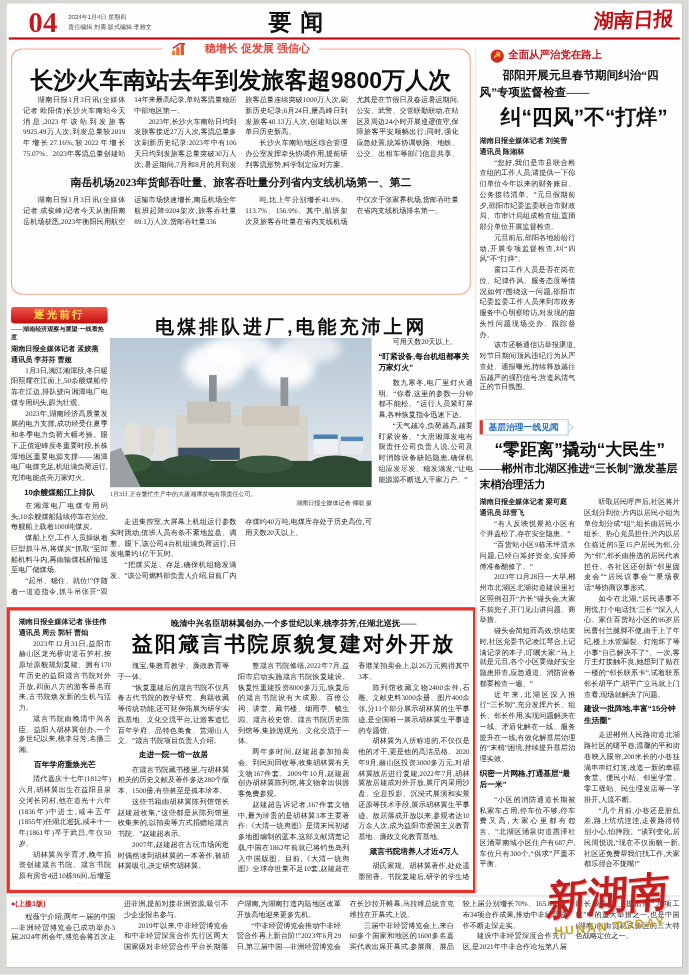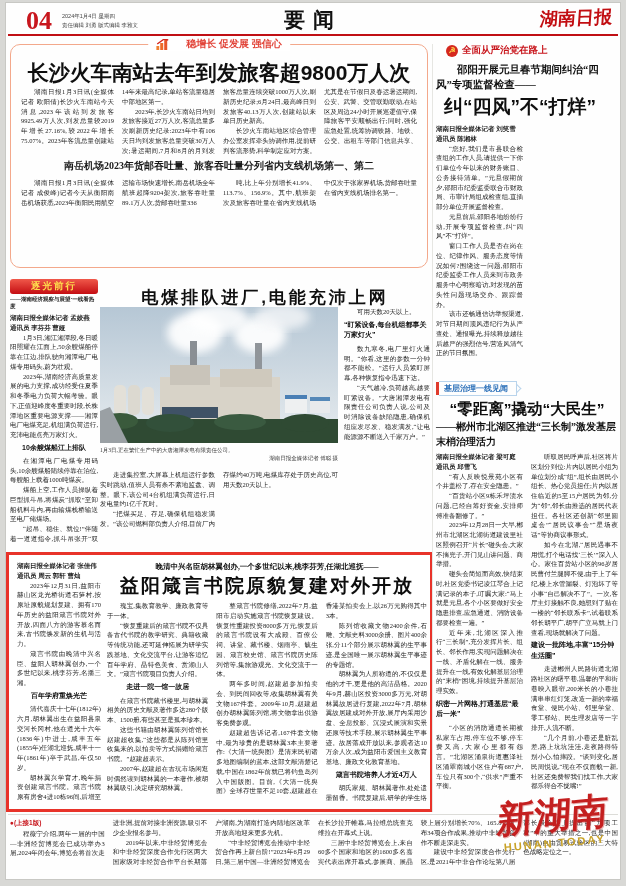--- a/index.html
+++ b/index.html
@@ -4,21 +4,21 @@
 <style>
   * { margin:0; padding:0; box-sizing:border-box; }
   html,body { width:626px; height:886px; }
   body { position:relative; background:#d8d8d5; font-family:"Liberation Serif", serif; overflow:hidden; }
   .sheet { position:absolute; left:5px; top:2px; width:616px; height:878px; background:#fefefe; border:1px solid #c8c8c4; }
   .abs { position:absolute; }
 
   
   .pagenum { left:26px; top:6px; font-size:26px; font-weight:bold; color:#c8161d; font-family:"Liberation Serif",serif; }
   .dateblock { left:62px; top:12px; font-size:5.5px; color:#444; line-height:1.6; font-family:"Liberation Sans",sans-serif; }
-  .section-title { left:0; top:6px; width:626px; text-align:center; font-size:21px; font-weight:bold; color:#111; letter-spacing:8px; }
+  .section-title { left:0; top:6px; width:546px; text-align:center; font-size:21px; font-weight:bold; color:#111; letter-spacing:8px; }
   .masthead { right:14px; top:6px; position:absolute; font-size:18px; font-weight:bold; color:#c20e12; transform:skewX(-6deg) rotate(-2deg); font-family:"Liberation Serif",serif; }
   .red-rule { left:8px; top:34px; width:610px; height:2px; background:#c00f14; }
 
   
   .body-text { font-size:6.5px; line-height:1.5; text-align:justify; color:#1d1d1d; overflow:hidden; column-fill:auto; }
   .body-text p { text-indent:2em; }
   .colsub { font-weight:bold; text-align:center; font-size:7px; margin:3px 0; font-family:"Liberation Sans",sans-serif; color:#111; }
   .byline p { text-indent:0; font-weight:bold; }
   .deck { text-align:center; font-weight:bold; font-size:10px; color:#1a1a1a; }
   .h-black { font-family:"Liberation Sans",sans-serif; font-weight:900; color:#0f0f0f; text-align:center; white-space:nowrap; }
@@ -49,21 +49,21 @@
   .acad-left { left:8px; top:6px; width:84px; height:242px; }
   .acad-kicker { left:98px; top:7px; width:320px; text-align:center; font-weight:bold; font-size:7.5px; color:#111; }
   .acad-h { left:98px; top:18px; width:320px; text-align:center; font-size:19px; font-weight:bold; color:#0d0d0d; letter-spacing:2px; white-space:nowrap; }
   .acad-body { left:98px; top:46px; width:320px; height:202px; }
 
   
   .vrule { left:432px; top:44px; width:1px; height:768px; background:#e6e6e2; }
   .party-badge { left:446px; top:44px; display:flex; align-items:center; gap:4px; color:#c8161d; font-weight:bold; font-size:9.5px; font-family:"Liberation Sans",sans-serif; }
   .emblem { width:12px; height:12px; border-radius:50%; background:#d5281e; color:#ffd54a; font-size:8px; line-height:12px; text-align:center; }
   .disc-kicker { left:436px; top:62px; width:182px; font-size:10.5px; font-weight:bold; line-height:1.45; text-indent:2em; color:#111; }
-  .disc-h { left:429px; top:94px; width:182px; font-size:19px; }
+  .disc-h { left:440px; top:94px; width:182px; font-size:19px; }
   .disc-body { left:436px; top:124px; width:182px; height:250px; }
 
   .gov-banner { left:436px; top:381px; display:flex; align-items:center; }
   .gov-banner .bar { width:3px; height:13px; background:#e03c2d; }
   .gov-banner .lbl { border:1px solid #b9d4ec; border-left:none; padding:1px 8px 1px 5px; color:#2a6fb8; font-weight:bold; font-size:8px; font-family:"Liberation Sans",sans-serif; }
   .gov-banner .chev { width:7px; height:7px; border-top:1px solid #b9d4ec; border-right:1px solid #b9d4ec; transform:rotate(45deg); margin-left:-4px; }
   .gov-h { left:436px; top:399px; width:182px; font-size:15.5px; }
   .gov-deck { left:436px; top:420px; width:182px; font-size:10px; font-weight:bold; line-height:1.45; color:#111; }
   .gov-body { left:436px; top:452px; width:182px; height:358px; }
 

